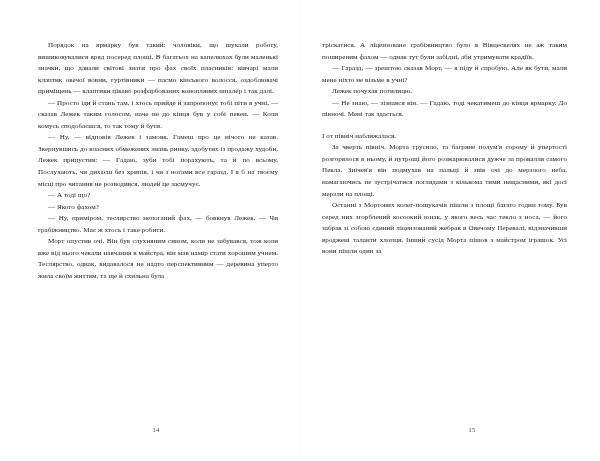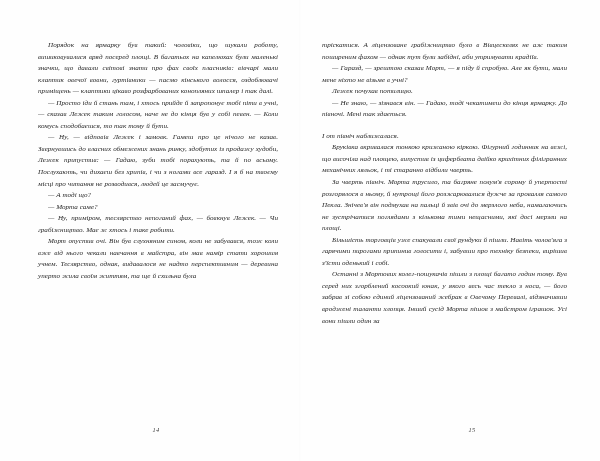--- a/index.html
+++ b/index.html
@@ -21,21 +21,20 @@
     flex-direction: row;
     background: #ffffff;
     position: relative;
   }
   .page {
     width: 300px;
     height: 461px;
     position: relative;
     background: #fefefe;
     box-sizing: border-box;
-    font-style: italic;
   }
   .page-left {
     padding: 40px 22px 0 38px;
   }
   .page-right {
     padding: 40px 33px 0 22px;
   }
   .text-block {
     font-size: 7.1px;
     line-height: 11.55px;
@@ -90,37 +89,35 @@
 <body>
 
 <div class="book-spread">
 
   <div class="page page-left">
     <div class="text-block">
       <p>Порядок на ярмарку був такий: чоловіки, що шукали роботу, вишиковувалися вряд посеред площі. В багатьох на капелюхах були маленькі значки, що давали світові знати про фах своїх пласників: вівчарі мали клаптик овечої вовни, гуртівники — пасмо кінського волосся, оздоблювачі приміщень — клаптики цікаво розфарбованих конопляних шпалер і так далі.</p>
       <p>— Просто іди й стань там, і хтось прийде й запропонує тобі піти в учні, — сказав Лежек таким голосом, наче не до кінця був у собі певен. — Коли комусь сподобаєшся, то так тому й бути.</p>
       <p>— Ну, — відповів Лежек і замовк. Гамеш про це нічого не казав. Звернувшись до власних обмежених знань ринку, здобутих із продажу худоби, Лежек припустив: — Гадаю, зуби тобі порахують, та й по всьому. Послухають, чи дихаєш без хрипів, і чи з ногами все гаразд. І я б на твоєму місці про читання не розводився, людей це засмучує.</p>
       <p>— А тоді що?</p>
-      <p>— Морта саме?</p>
+      <p>— Якого фахом?</p>
       <p>— Ну, приміром, теслярство непоганий фах, — бовкнув Лежек. — Чи грабіжництво. Має ж хтось і таке робити.</p>
       <p>Морт опустив очі. Він був слухняним сином, коли не забувався, тож коли вже від нього чекали навчання в майстра, він мав намір стати хорошим учнем. Теслярство, однак, видавалося не надто перспективним — деревина уперто жила своїм життям, та ще й схильна була</p>
     </div>
     <div class="folio folio-left">14</div>
   </div>
 
   <div class="page page-right">
     <div class="text-block">
       <p class="noindent">тріскатися. А ліцензоване грабіжництво було в Вівцескелях не аж таким поширеним фахом — однак тут були забідні, аби утримувати крадіїв.</p>
       <p>— Гаразд, — зрештою сказав Морт, — я піду й спробую. Але як бути, мали мене ніхто не візьме в учні?</p>
       <p>Лежек почухав потилицю.</p>
       <p>— Не знаю, — зізнався він. — Гадаю, тоді чекатимеш до кінця ярмарку. До півночі. Мені так здається.</p>
       <p class="noindent gap-large">І от північ наближалася.</p>
-      <p>Бруківка вкривалася тонкою крижаною кіркою. Фігурний годинник на вежі, що височіла над площею, випустив із циферблата двійко крихітних філігранних механічних ляльок, і ті старанно відбили чверть.</p>
       <p>За чверть північ. Морта трусило, та багряне полум'я сорому й упертості розгорялося в ньому, й нутрощі його розжарювалися дужче за провалля самого Пекла. Знічев'я він подмухав на пальці й звів очі до мерзлого неба, намагаючись не зустрічатися поглядами з кількома тими нещасними, які досі мерзли на площі.</p>
-      <p>Більшість торговців уже спакували свої рундуки й пішли. Навіть чолов'яга з гарячими пирогами припинив голосити і, забувши про техніку безпеки, вирішив з'їсти оденький і собі.</p>
       <p>Останні з Мортових колег-пошукачів пішли з площі багато годин тому. Був серед них згорблений косоокий юнак, у якого весь час текло з носа, — його забрав зі собою єдиний ліцензований жебрак в Овечому Перевалі, відзначивши вроджені таланти хлопця. Інший сусід Морта пішов з майстром іграшок. Усі вони пішли один за</p>
     </div>
     <div class="folio folio-right">15</div>
   </div>
 
   <div class="gutter-shadow"></div>
 
 </div>
 
 </body></html>

